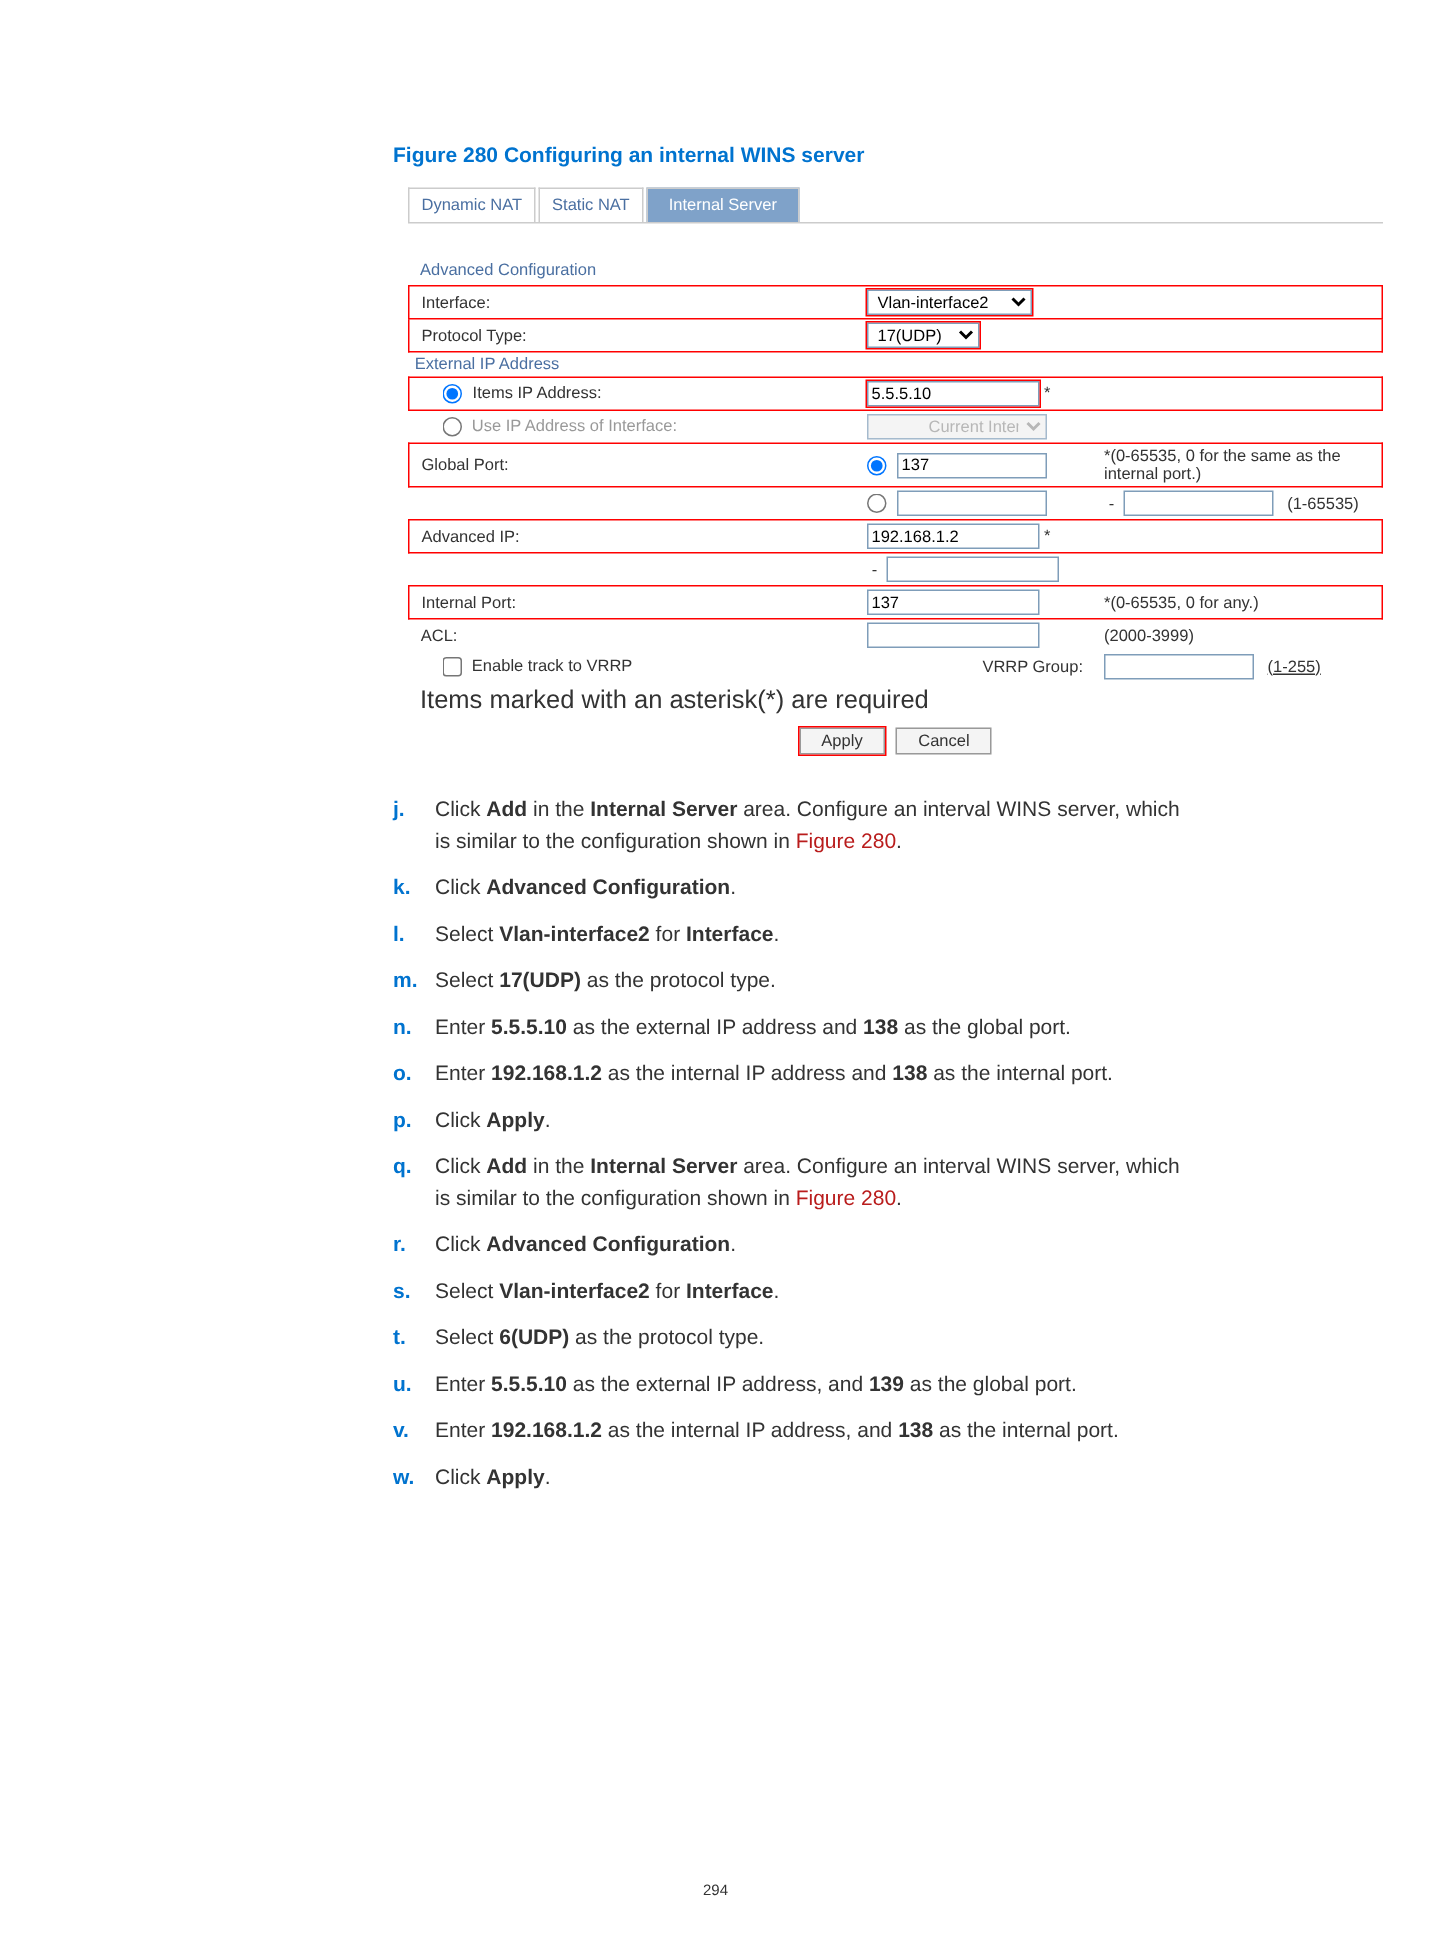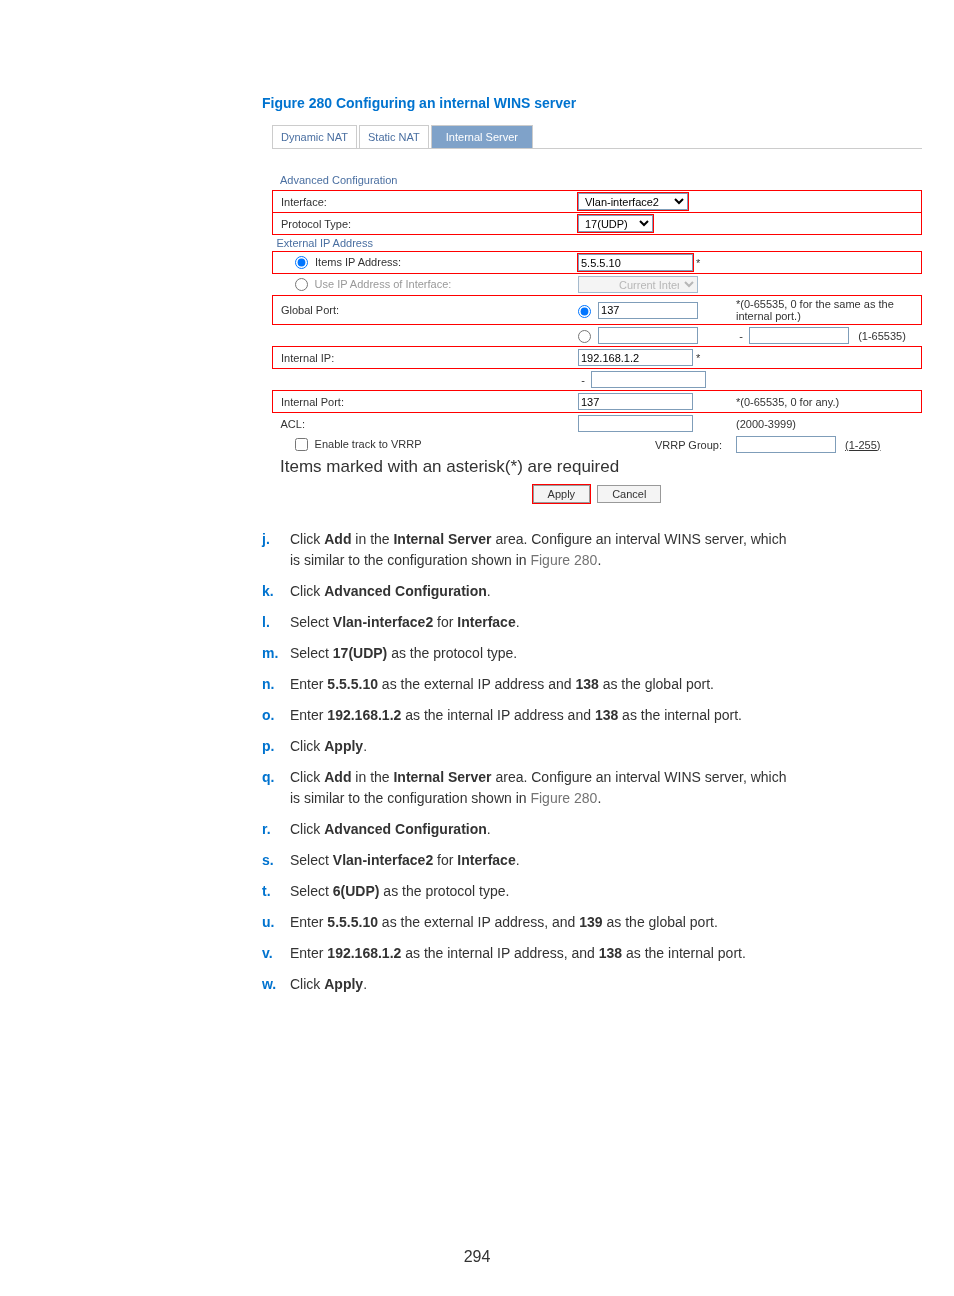--- a/index.html
+++ b/index.html
@@ -135,29 +135,29 @@
   .step-letter {
     color: #0073cf;
     font-weight: bold;
     width: 28px;
     flex-shrink: 0;
   }
   .step-body {
     flex: 1;
   }
   .link {
-    color: #737373;
+    color: #b91c1c;
   }
   .page-number {
     position: absolute;
     bottom: 30px;
     left: 0;
     right: 0;
     text-align: center;
-    font-size: 16px;
+    font-size: 10px;
   }
   b { font-weight: bold; }
   .input-mid { width: 115px; }
   .input-sm { width: 100px; }
 </style>
 </head>
 <body>
 
 <div class="page">
   <div class="figure-caption">Figure 280 Configuring an internal WINS server</div>
@@ -233,21 +233,21 @@
           <span class="radio-wrap"><input type="radio" style=""></span>
           <input type="text" class="input-sm" style="">
         </td>
         <td>
           <span class="dash">-</span>
           <input type="text" class="input-sm" style="">
           <span class="hint" style="margin-left:6px;text-align:right;">(1-65535)</span>
         </td>
       </tr>
       <tr>
-        <td class="label-cell hl-red-td" style="border-right:none;">Internal IP:</td>
+        <td class="label-cell hl-red-td" style="border-right:none;">Advanced IP:</td>
         <td class="hl-red-td" style="border-left:none;" colspan="2">
           <input type="text" class="input-mid" value="192.168.1.2" style="">
           <span class="hint">*</span>
         </td>
       </tr>
       <tr>
         <td class="label-cell"></td>
         <td colspan="2">
           <span class="dash">-</span>
           <input type="text" class="input-mid" style="">

